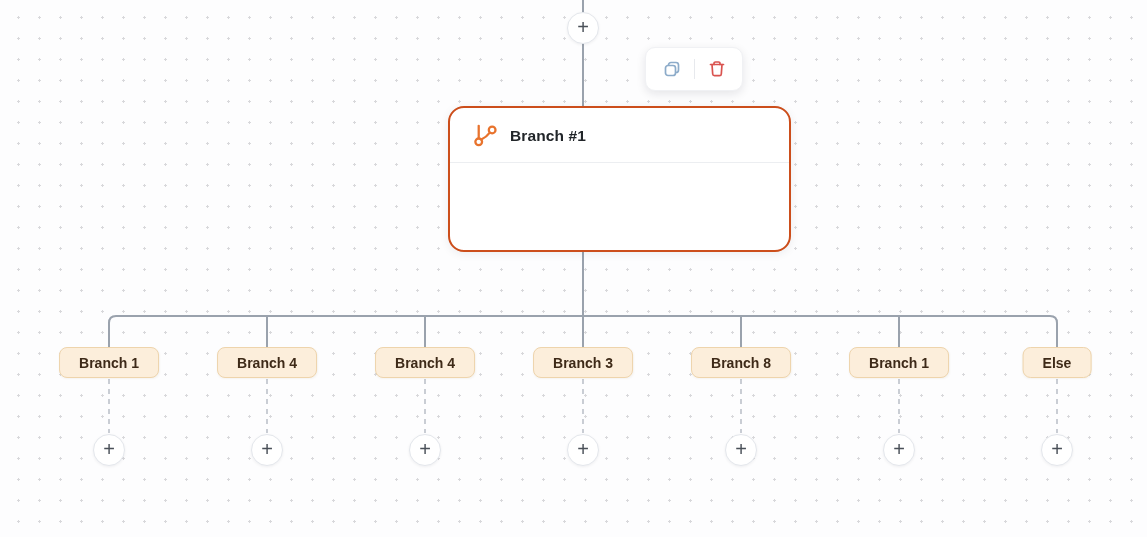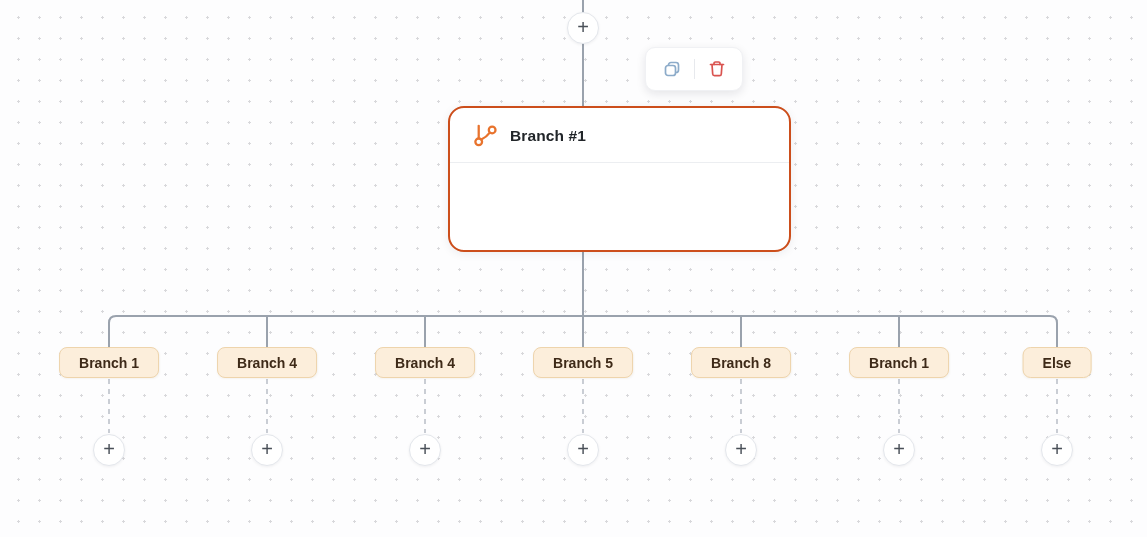--- a/index.html
+++ b/index.html
@@ -141,21 +141,21 @@
     <div class="pill">
       <span>Branch 4</span>
     </div>
     <button class="plus-btn">
       <span>+</span>
     </button>
   </div>
 
   <div class="branch-col" style="left: 583px;">
     <div class="pill">
-      <span>Branch 5</span>
+      <span>Branch 3</span>
     </div>
     <button class="plus-btn">
       <span>+</span>
     </button>
   </div>
 
   <div class="branch-col" style="left: 741px;">
     <div class="pill">
       <span>Branch 8</span>
     </div>

